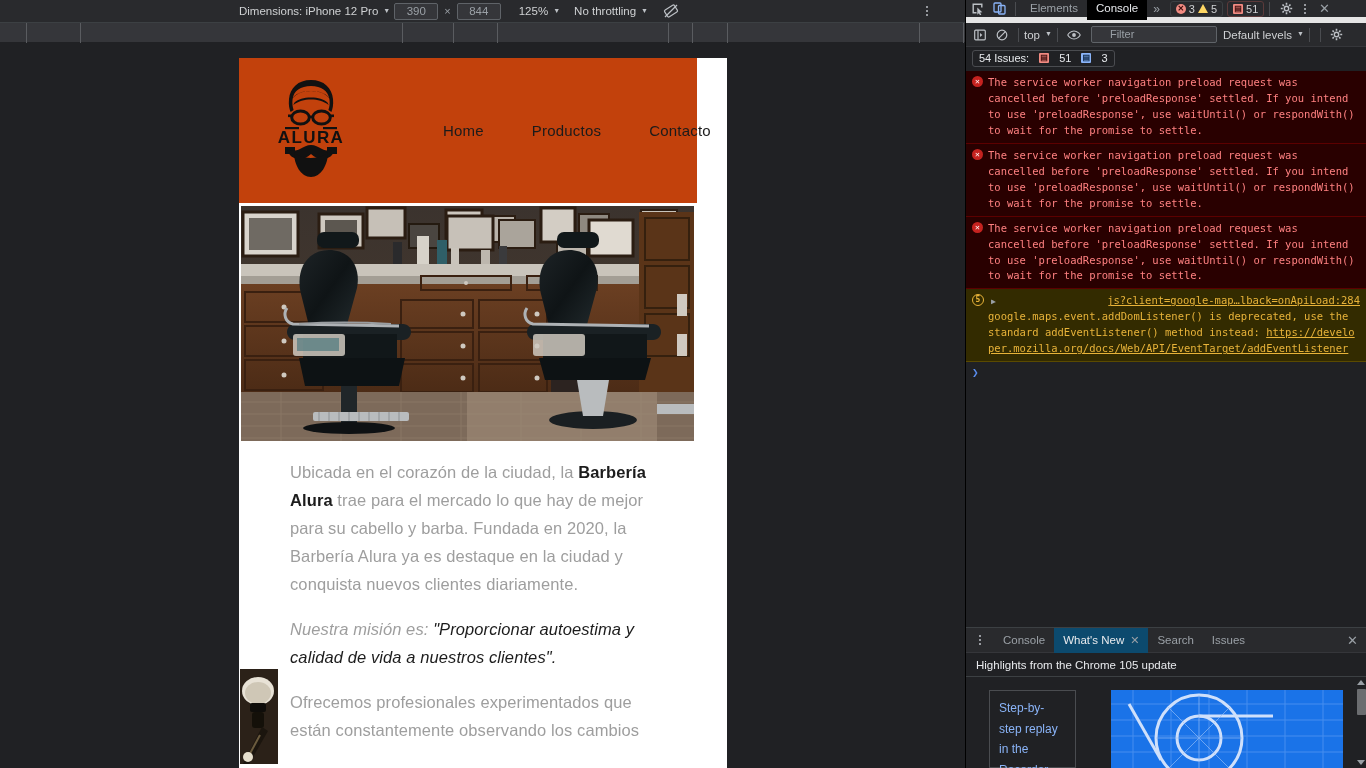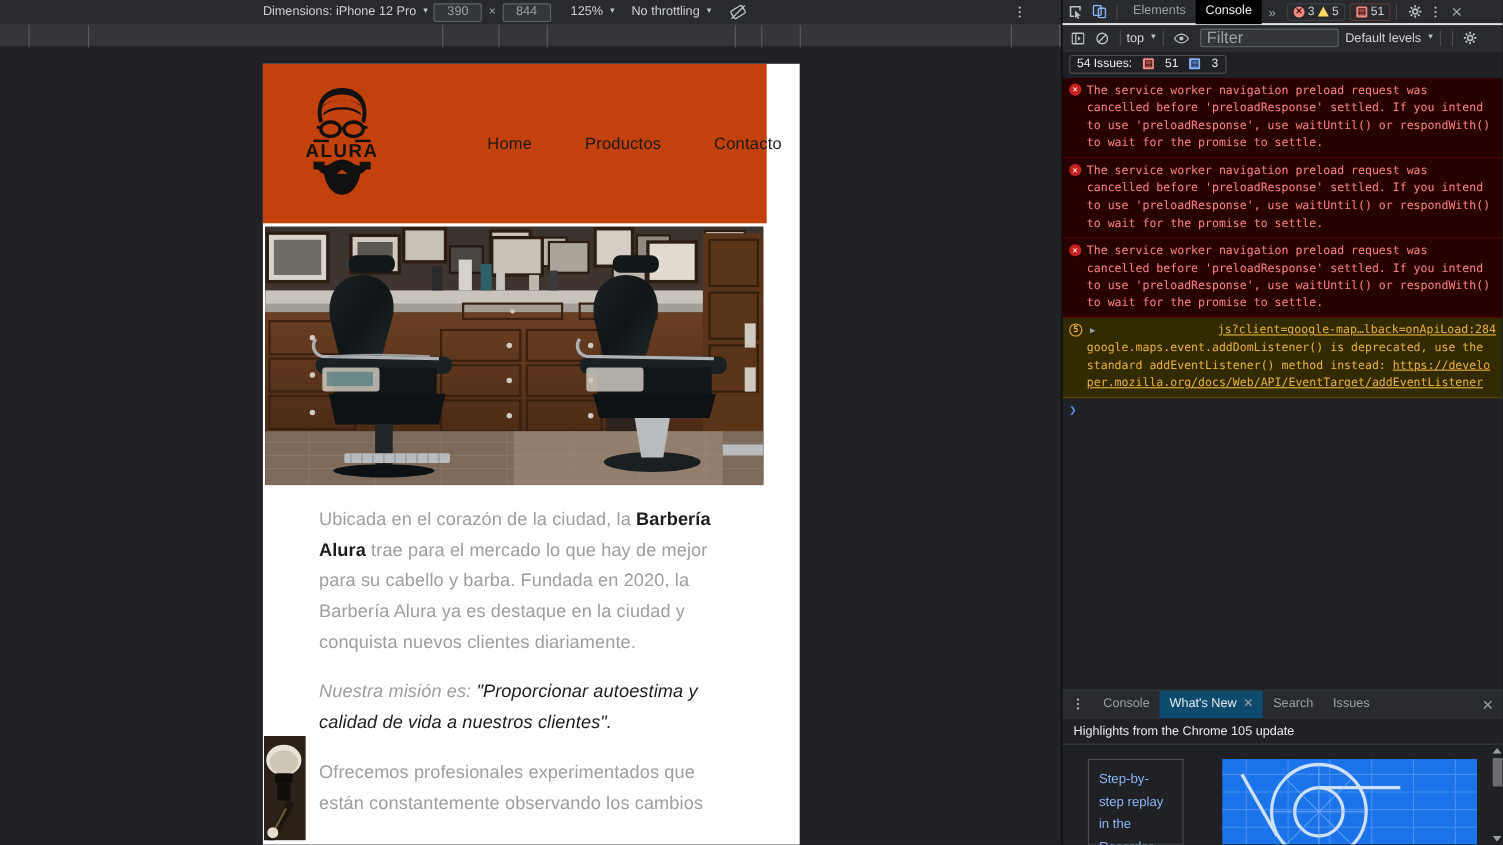--- a/index.html
+++ b/index.html
@@ -57,39 +57,39 @@
   #article p b { color:#1c1c1c; font-weight:700; }
   #article p.mission { font-style:italic; color:#9e9e9e; }
   #article p.mission b { font-style:italic; color:#1c1c1c; font-weight:400; }
   #brush { position:absolute; left:1px; top:611px; width:38px; height:95px; }
 
   
   #devtools { position:absolute; left:965px; top:0; width:401px; height:768px;
               background:#202124; border-left:1px solid #000; }
 
   #dt-tabbar { height:23px; background:#292a2d; display:flex; align-items:center;
-               border-bottom:2px solid #e5e5e5; }
+               border-bottom:6px solid #e5e5e5; }
   .tb-icon { width:22px; height:22px; display:flex; align-items:center; justify-content:center; cursor:pointer; }
   .vsep { width:1px; height:14px; background:#4a4c50; margin:0 5px; }
   .dtab { font-size:11.5px; color:#9aa0a6; padding:0 9px; height:23px; line-height:23px; cursor:pointer; }
   .dtab.active { color:#e8eaed; background:#000; }
   .chev { color:#9aa0a6; font-size:12px; padding:0 6px; cursor:pointer; }
   .badge { display:flex; align-items:center; gap:3px; border:1px solid #3c4043; border-radius:3px;
            height:16px; padding:0 5px; margin-left:4px; font-size:11px; color:#cfd1d3; background:#292a2d; }
   .dot-err { width:10px; height:10px; border-radius:50%; background:#f28b82; color:#3b0b0b;
              font-size:8px; line-height:10px; text-align:center; font-weight:700; }
   .tri-warn { width:0;height:0;border-left:5px solid transparent;border-right:5px solid transparent;border-bottom:9px solid #fdd663; }
   .sq-iss { width:10px; height:10px; background:#f28b82; border-radius:1px; color:#3b0b0b;
             font-size:8px; line-height:10px; text-align:center; font-weight:700; }
   .badge.issues { border-color:#5c3a3a; }
 
   #dt-filterbar { height:24px; background:#292a2d; display:flex; align-items:center;
                   border-bottom:1px solid #35363a; padding:0 3px; }
   #filter-input { flex:1 1 auto; height:17px; background:#35363a; border:1px solid #5f6368;
-                  border-radius:2px; color:#9aa0a6; font-size:15px; line-height:15px; padding:0 5px;
+                  border-radius:2px; color:#9aa0a6; font-size:11px; line-height:15px; padding:0 18px;
                   margin:0 6px; max-width:126px; }
   .fb-text { font-size:11.5px; color:#cfd1d3; display:flex; align-items:center; white-space:nowrap; }
 
   #issues-bar { height:22px; background:#202124; display:flex; align-items:center; padding-left:6px; }
   #issues-pill { display:flex; align-items:center; gap:10px; border:1px solid #4a4c50; border-radius:3px;
                  height:17px; padding:0 6px; font-size:11px; color:#e8eaed; }
   .sq-blue { width:10px; height:10px; background:#8ab4f8; border-radius:1px; color:#0b2545;
              font-size:8px; line-height:10px; text-align:center; font-weight:700; }
 
   #console-log { position:absolute; left:0; top:71px; right:0; bottom:141px; overflow:hidden; background:#202124; }

